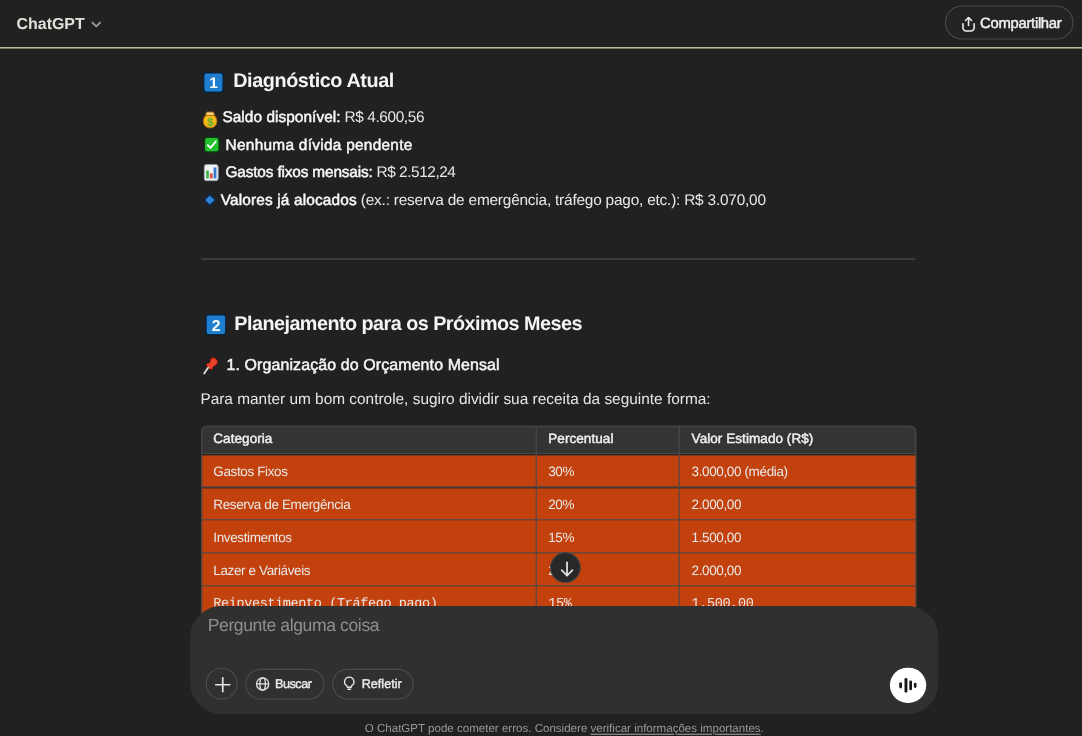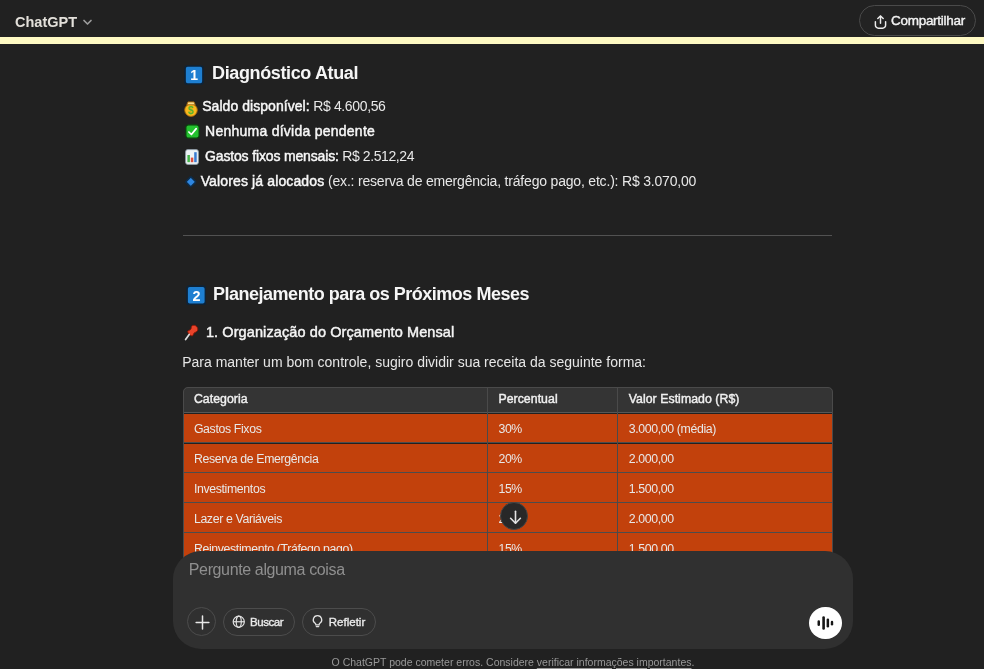--- a/index.html
+++ b/index.html
@@ -1,21 +1,21 @@
 <!DOCTYPE html>
 <html lang="pt"><head>
 <meta charset="utf-8">
 <style>
   * { margin:0; padding:0; box-sizing:border-box; }
   html,body { width:984px; height:669px; overflow:hidden; }
   body { background:#212121; font-family:"Liberation Sans", sans-serif; color:#ececec; position:relative; }
   .abs { position:absolute; }
 
   
-  #topbar { position:absolute; top:0; left:0; width:984px; height:44px; background:#212121; border-bottom:7px solid #fef9c3; z-index:30; }
+  #topbar { position:absolute; top:0; left:0; width:984px; height:44px; background:#212121; border-bottom:1px solid #fef9c3; z-index:30; }
   #brand { position:absolute; left:15px; top:0; height:44px; line-height:44px; font-size:14.5px; font-weight:700; color:#e3e0da; }
   #brandchev { position:absolute; left:81px; top:16px; }
   #share { position:absolute; left:859px; top:5px; width:117px; height:31px; border:1px solid #4a4a4a; border-radius:16px; background:#232323; }
   #share .ic { position:absolute; left:12.8px; top:9px; }
   #share .lb { position:absolute; left:31px; top:0; height:29px; line-height:29px; font-size:13.5px; letter-spacing:-0.28px; color:#f2f2f2; -webkit-text-stroke:0.4px #f2f2f2; }
 
   
   .kc { position:absolute; }
   #h1t { position:absolute; left:212px; top:63.1px; line-height:20px; font-size:18px; font-weight:700; letter-spacing:-0.37px; color:#f5f5f5; }
   #h2t { position:absolute; left:213px; top:283.6px; line-height:20px; font-size:18px; font-weight:700; letter-spacing:-0.49px; color:#f5f5f5; }
@@ -152,21 +152,21 @@
   <div class="trow" style="top:86.4px;">
       <span class="c1">Investimentos</span>
       <span class="c2">15%</span>
       <span class="c3">1.500,00</span>
     </div>
   <div class="trow" style="top:116.3px;">
       <span class="c1">Lazer e Variáveis</span>
       <span class="c2">20%</span>
       <span class="c3">2.000,00</span>
     </div>
-  <div class="trow" style="top:146.2px; border-bottom:none;">
+  <div class="trow" style="top:146.2px; border-bottom:none;font-family:Liberation Mono, monospace;">
       <span class="c1">Reinvestimento (Tráfego pago)</span>
       <span class="c2">15%</span>
       <span class="c3">1.500,00</span>
     </div>
   <div id="vline1"></div>
   <div id="vline2"></div>
   <div id="tbrd"></div>
 </div>
 
 <div id="scrollbtn">

